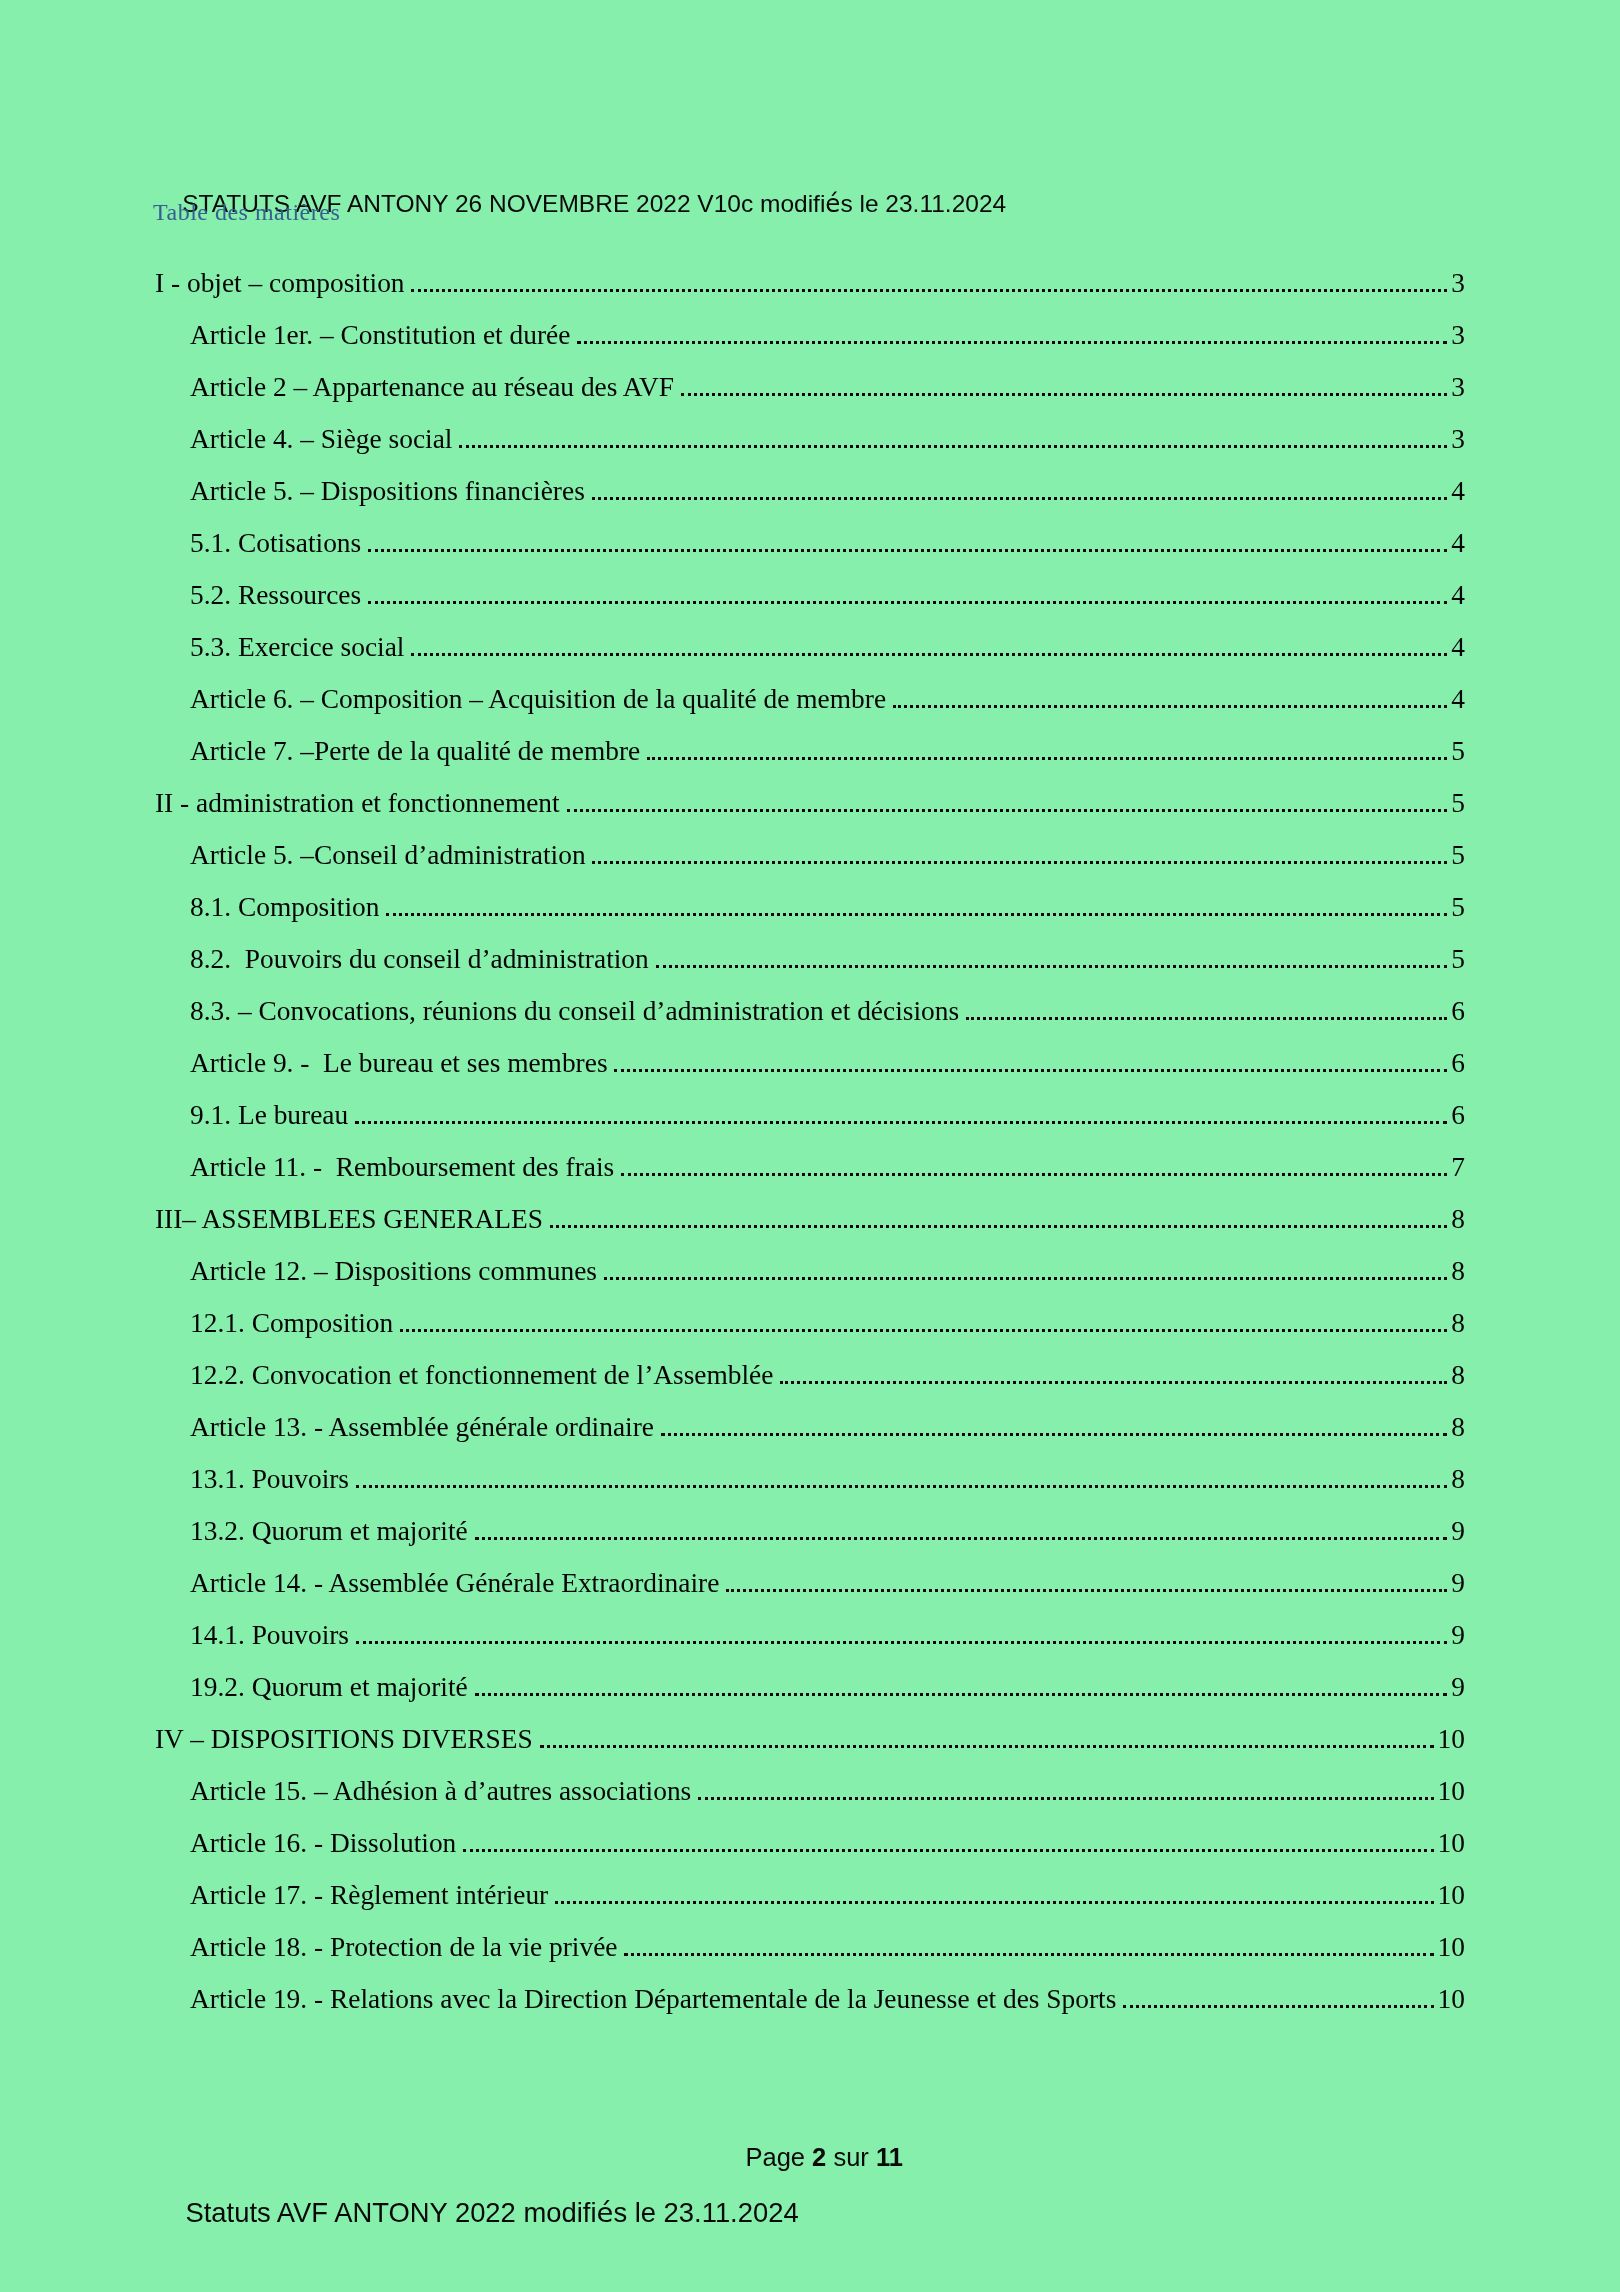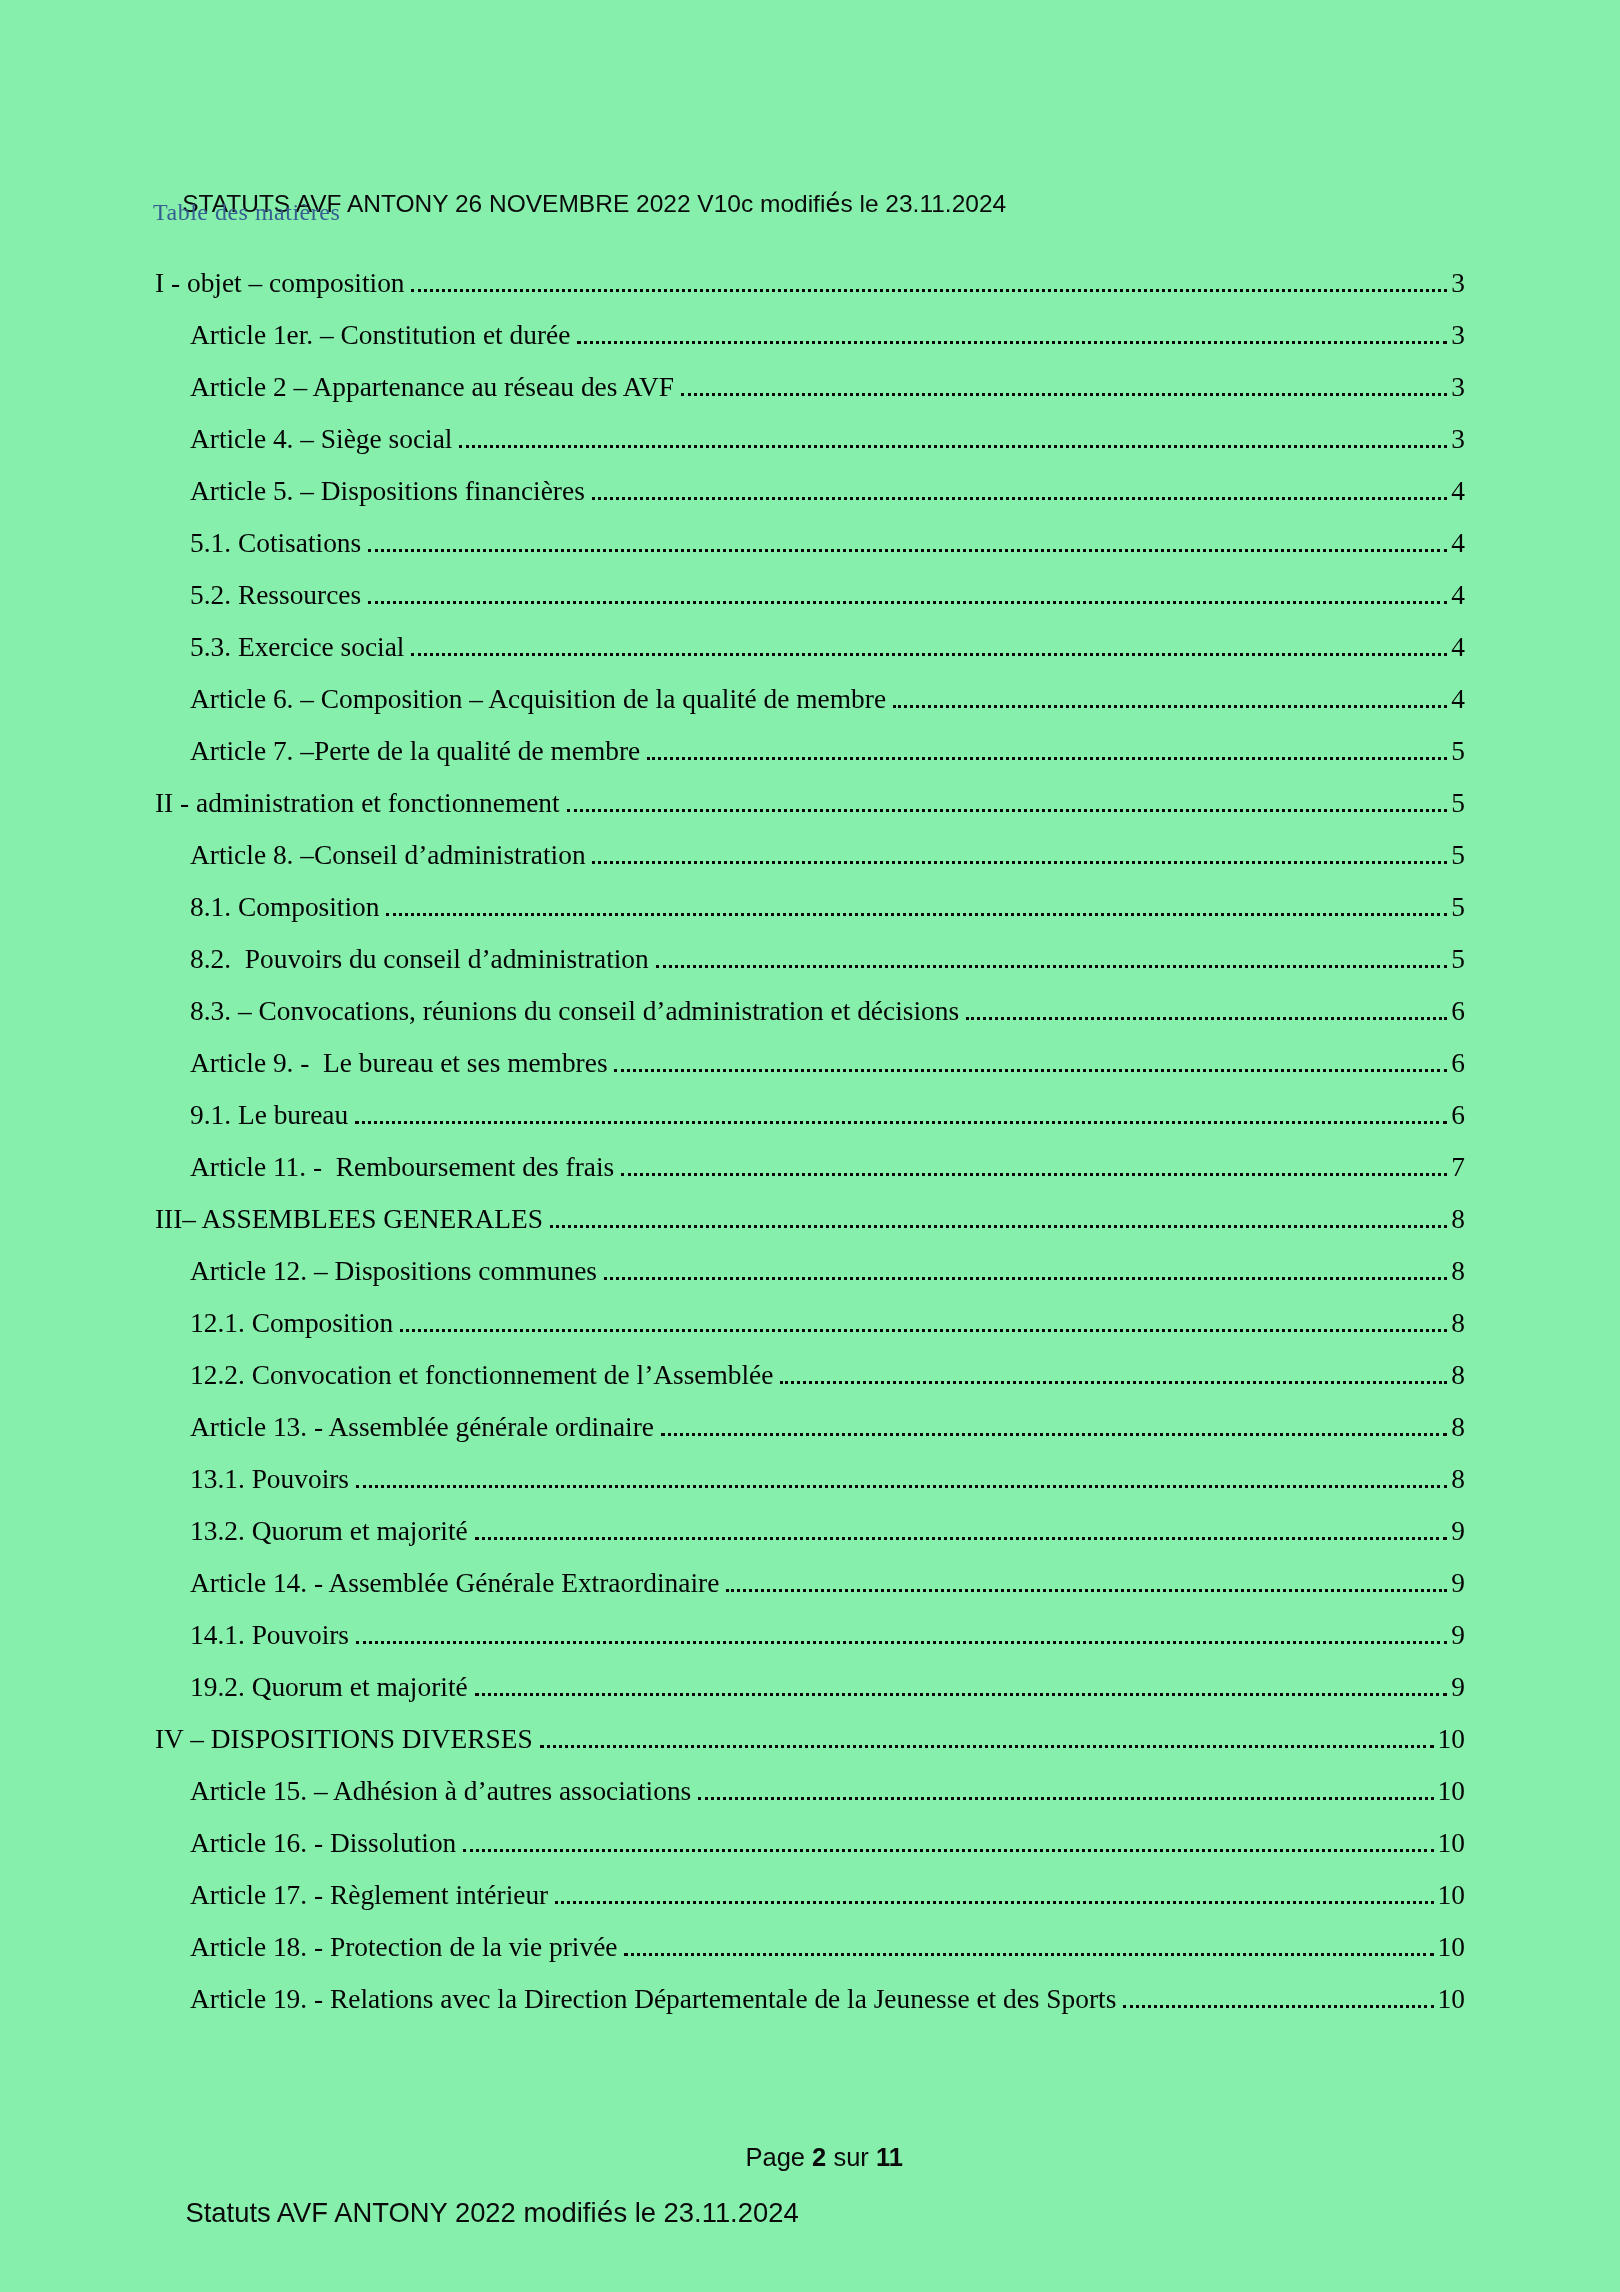--- a/index.html
+++ b/index.html
@@ -152,21 +152,21 @@
         <span class="toc-text">Article 7. –Perte de la qualité de membre</span>
         <div class="toc-leader"></div>
         <span class="toc-page">5</span>
       </div>
       <div class="toc-row lvl1">
         <span class="toc-text">II - administration et fonctionnement</span>
         <div class="toc-leader"></div>
         <span class="toc-page">5</span>
       </div>
       <div class="toc-row lvl2">
-        <span class="toc-text">Article 8. –Conseil d’administration</span>
+        <span class="toc-text">Article 5. –Conseil d’administration</span>
         <div class="toc-leader"></div>
         <span class="toc-page">5</span>
       </div>
       <div class="toc-row lvl2">
         <span class="toc-text">8.1. Composition</span>
         <div class="toc-leader"></div>
         <span class="toc-page">5</span>
       </div>
       <div class="toc-row lvl2">
         <span class="toc-text">8.2.  Pouvoirs du conseil d’administration</span>

